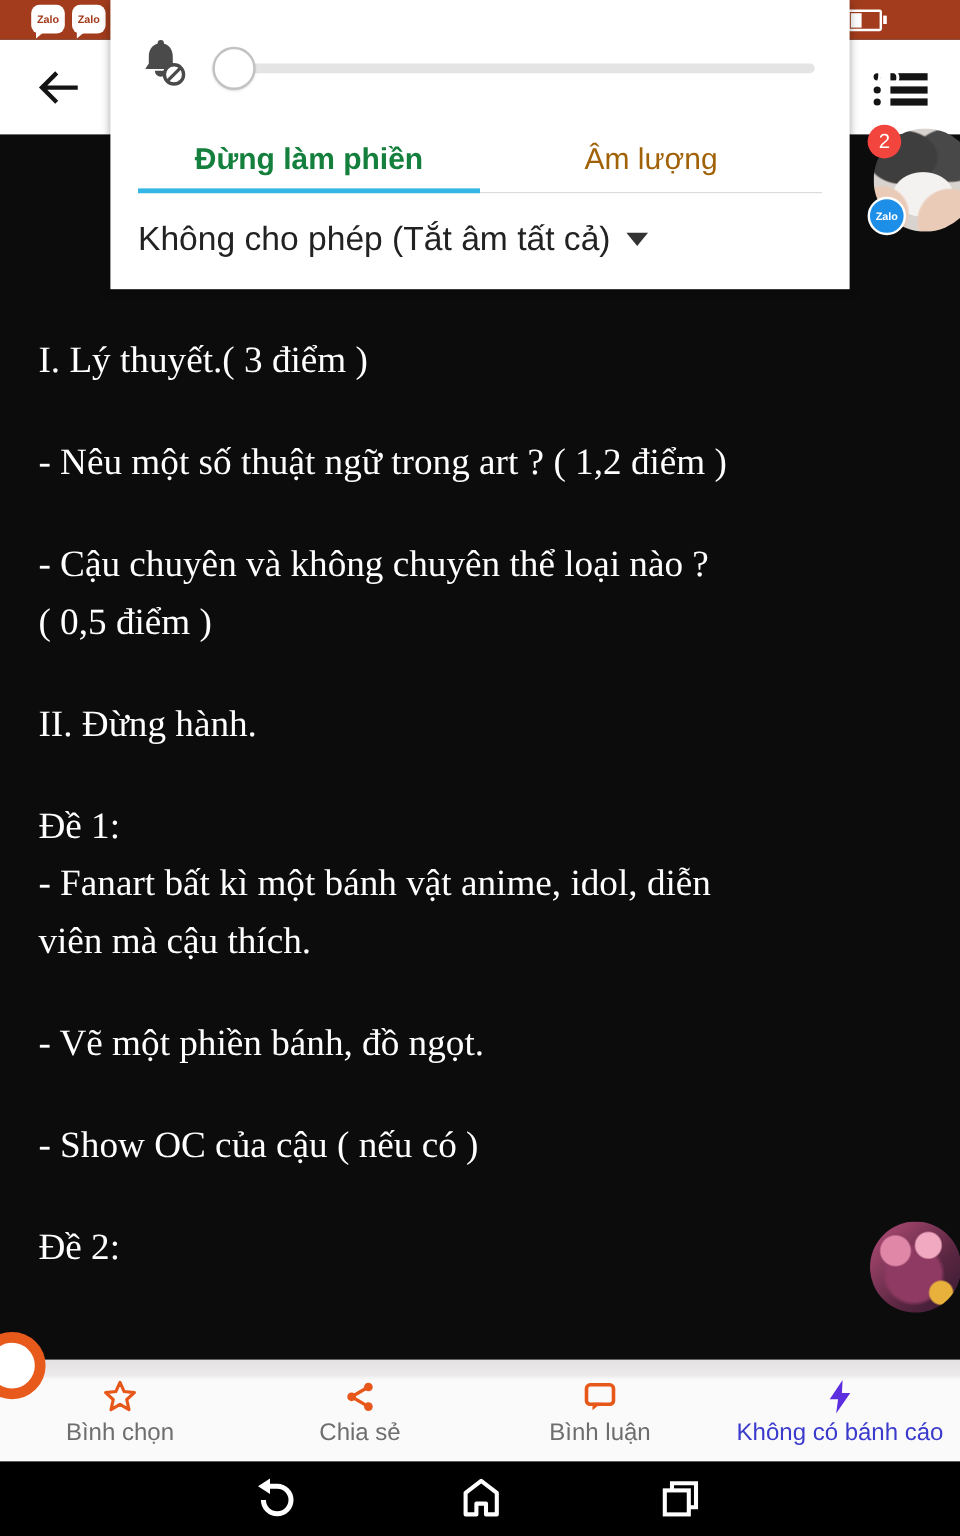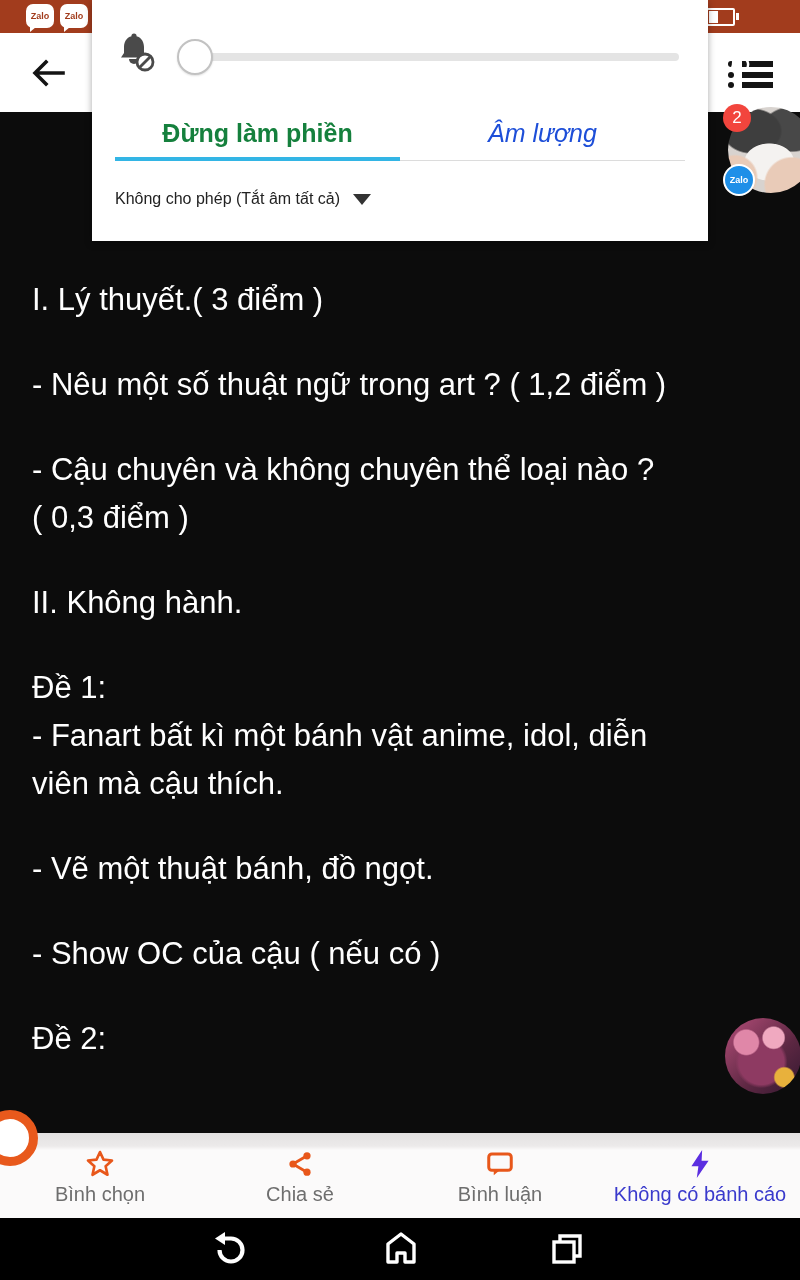--- a/index.html
+++ b/index.html
@@ -30,25 +30,25 @@
   
   .volume-panel{position:absolute;left:92px;top:0;width:616px;height:241px;background:#fff;z-index:10;
                 box-shadow:0 2px 7px rgba(0,0,0,.35);}
   .bell{position:absolute;left:22px;top:30px;width:42px;height:42px;}
   .slider-track{position:absolute;left:100px;top:53px;width:487px;height:8px;background:#E4E4E4;border-radius:4px;}
   .slider-knob{position:absolute;left:85px;top:39px;width:32px;height:32px;background:#fff;
                border:2px solid #C2C2C2;border-radius:50%;box-shadow:0 1px 2px rgba(0,0,0,.12);}
   .tabs{position:absolute;left:23px;top:110px;width:570px;height:50px;display:flex;}
   .tab{width:285px;text-align:center;font-size:25px;line-height:46px;cursor:default;}
   .tab.active{color:#15803d;font-weight:bold;}
-  .tab.inactive{color:#1d4ed8;font-style:italic;}
+  .tab.inactive{color:#a16207;}
   .tab-divider{position:absolute;left:23px;top:160px;width:570px;height:1px;background:#DCDCDC;}
   .tab-underline{position:absolute;left:23px;top:157px;width:285px;height:4px;background:#33B5E5;}
   .dropdown{position:absolute;left:23px;top:180px;height:38px;display:flex;align-items:center;
-            font-size:16px;color:#222;}
+            font-size:28px;color:#222;}
   .caret{margin-left:13px;width:0;height:0;border-left:9px solid transparent;
          border-right:9px solid transparent;border-top:11px solid #333;}
 
   
   .avatar-top{position:absolute;left:728px;top:107px;width:86px;height:86px;border-radius:50%;z-index:6;
     background:
       radial-gradient(circle at 74% 90%, #E9CBB8 0 26%, transparent 28%),
       radial-gradient(circle at 8% 82%, #E9CBB8 0 20%, transparent 22%),
       radial-gradient(ellipse 32% 24% at 48% 64%, #F4F2F0 0 88%, transparent 92%),
       radial-gradient(circle at 46% 58%, #1d1d1d 0 8%, transparent 10%),
@@ -64,21 +64,21 @@
   .avatar-bottom{position:absolute;left:725px;top:1018px;width:76px;height:76px;border-radius:50%;z-index:6;
     background:
       radial-gradient(circle at 28% 32%, #E087A8 0 16%, transparent 18%),
       radial-gradient(circle at 64% 26%, #F0A9C0 0 14%, transparent 16%),
       radial-gradient(circle at 78% 78%, #E8B13C 0 11%, transparent 13%),
       radial-gradient(circle at 48% 58%, #8E3A62 0 38%, transparent 44%),
       linear-gradient(135deg, #B44E79, #5C2742 60%, #321830);}
 
   
   .post{position:absolute;left:32px;top:276px;width:716px;z-index:3;}
-  .post p{margin:0 0 37px 0;font-family:Liberation Sans, sans-serif;
+  .post p{margin:0 0 37px 0;font-family:Liberation Serif, serif;
           font-size:31px;line-height:48px;color:#FFF;white-space:pre-line;}
 
   
   .float-ring{position:absolute;left:-18px;top:1110px;width:56px;height:56px;border-radius:50%;
               border:9px solid #E8591C;background:#fff;z-index:30;box-sizing:border-box;}
 
   
   .bottom-bar{position:absolute;left:0;top:1133px;width:800px;height:85px;z-index:20;display:flex;
               background:linear-gradient(180deg,#E3E1E1 0,#ECEAEA 13px,#FBFAFA 17px,#FBFAFA 100%);}
   .bb-item{width:200px;display:flex;flex-direction:column;align-items:center;justify-content:center;padding-top:4px;}
@@ -153,26 +153,26 @@
 
   <div class="avatar-top"></div>
   <div class="badge-red">2</div>
   <div class="badge-zalo">Zalo</div>
   <div class="avatar-bottom"></div>
 
   <div class="post">
     <p>I. Lý thuyết.( 3 điểm )</p>
     <p>- Nêu một số thuật ngữ trong art ? ( 1,2 điểm )</p>
     <p>- Cậu chuyên và không chuyên thể loại nào ?
-( 0,3 điểm )</p>
-    <p>II. Không hành.</p>
+( 0,5 điểm )</p>
+    <p>II. Đừng hành.</p>
     <p>Đề 1:
 - Fanart bất kì một bánh vật anime, idol, diễn
 viên mà cậu thích.</p>
-    <p>- Vẽ một thuật bánh, đồ ngọt.</p>
+    <p>- Vẽ một phiền bánh, đồ ngọt.</p>
     <p>- Show OC của cậu ( nếu có )</p>
     <p>Đề 2:</p>
   </div>
 
   <div class="float-ring"></div>
 
   <div class="bottom-bar">
     <div class="bb-item">
       <span class="bb-icon">
         <svg width="30" height="30" viewBox="0 0 24 24">

